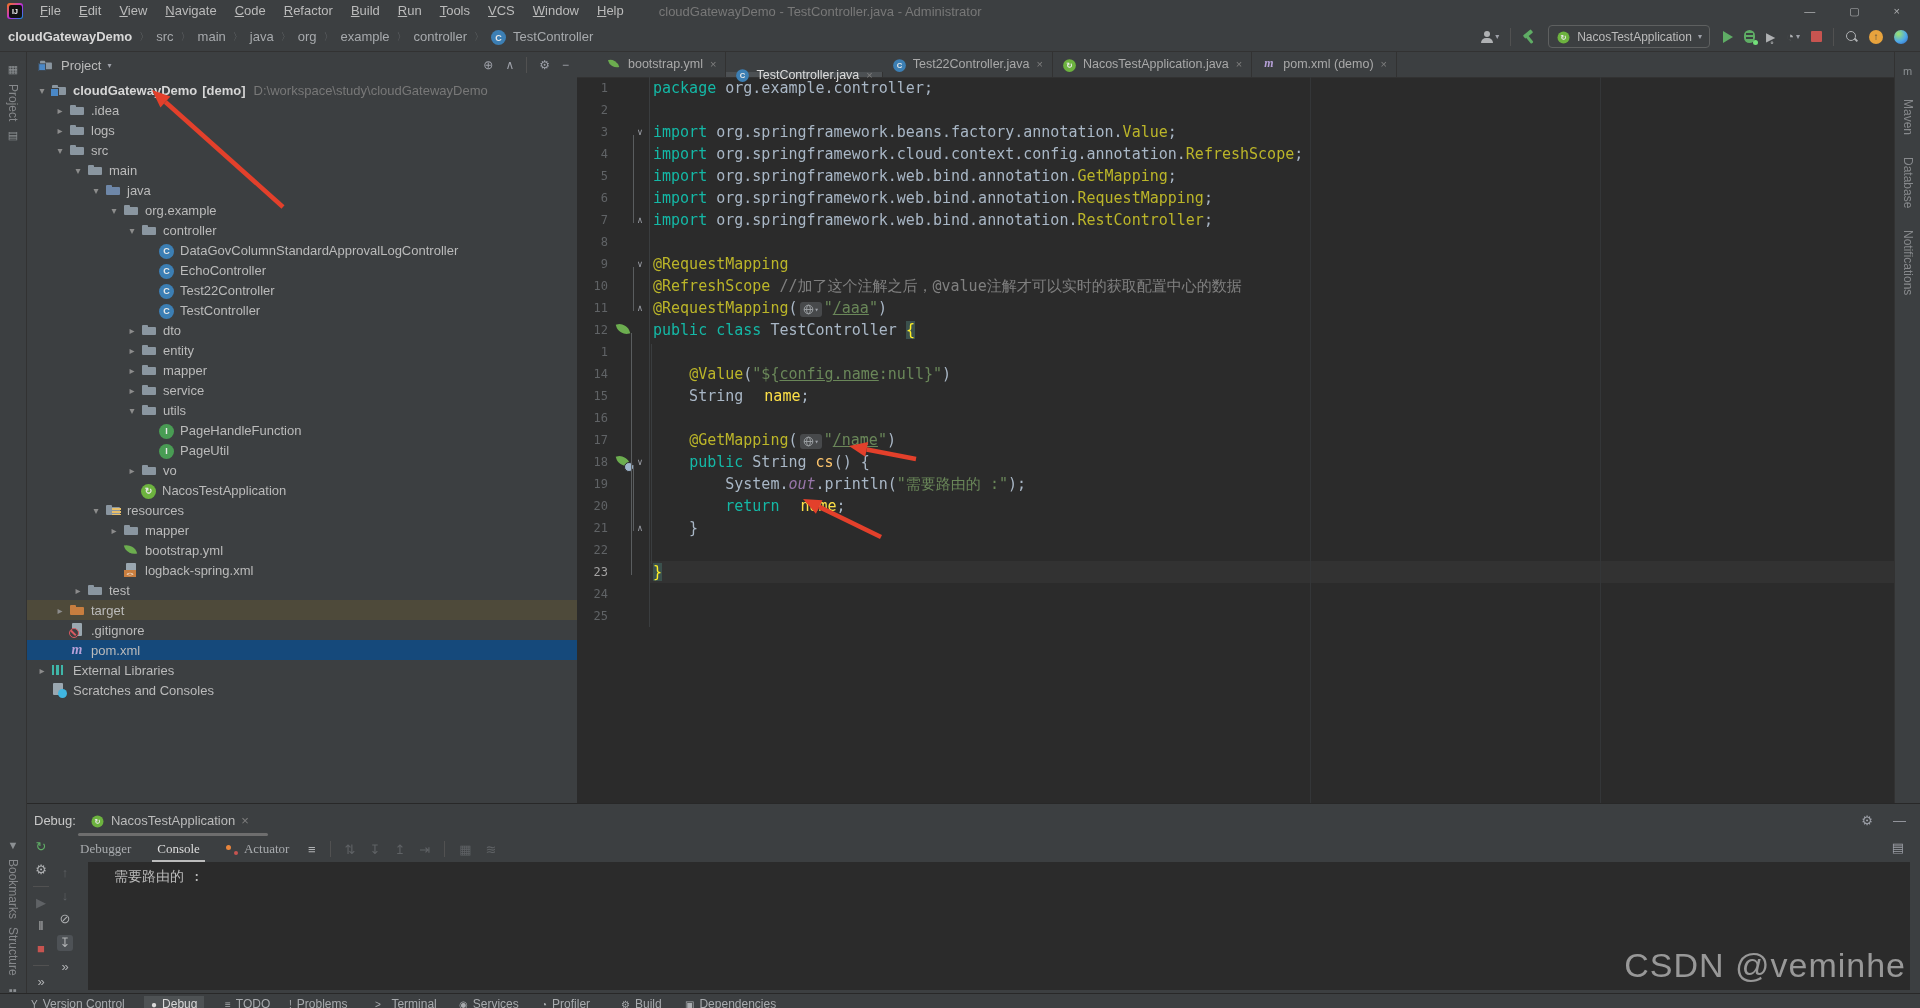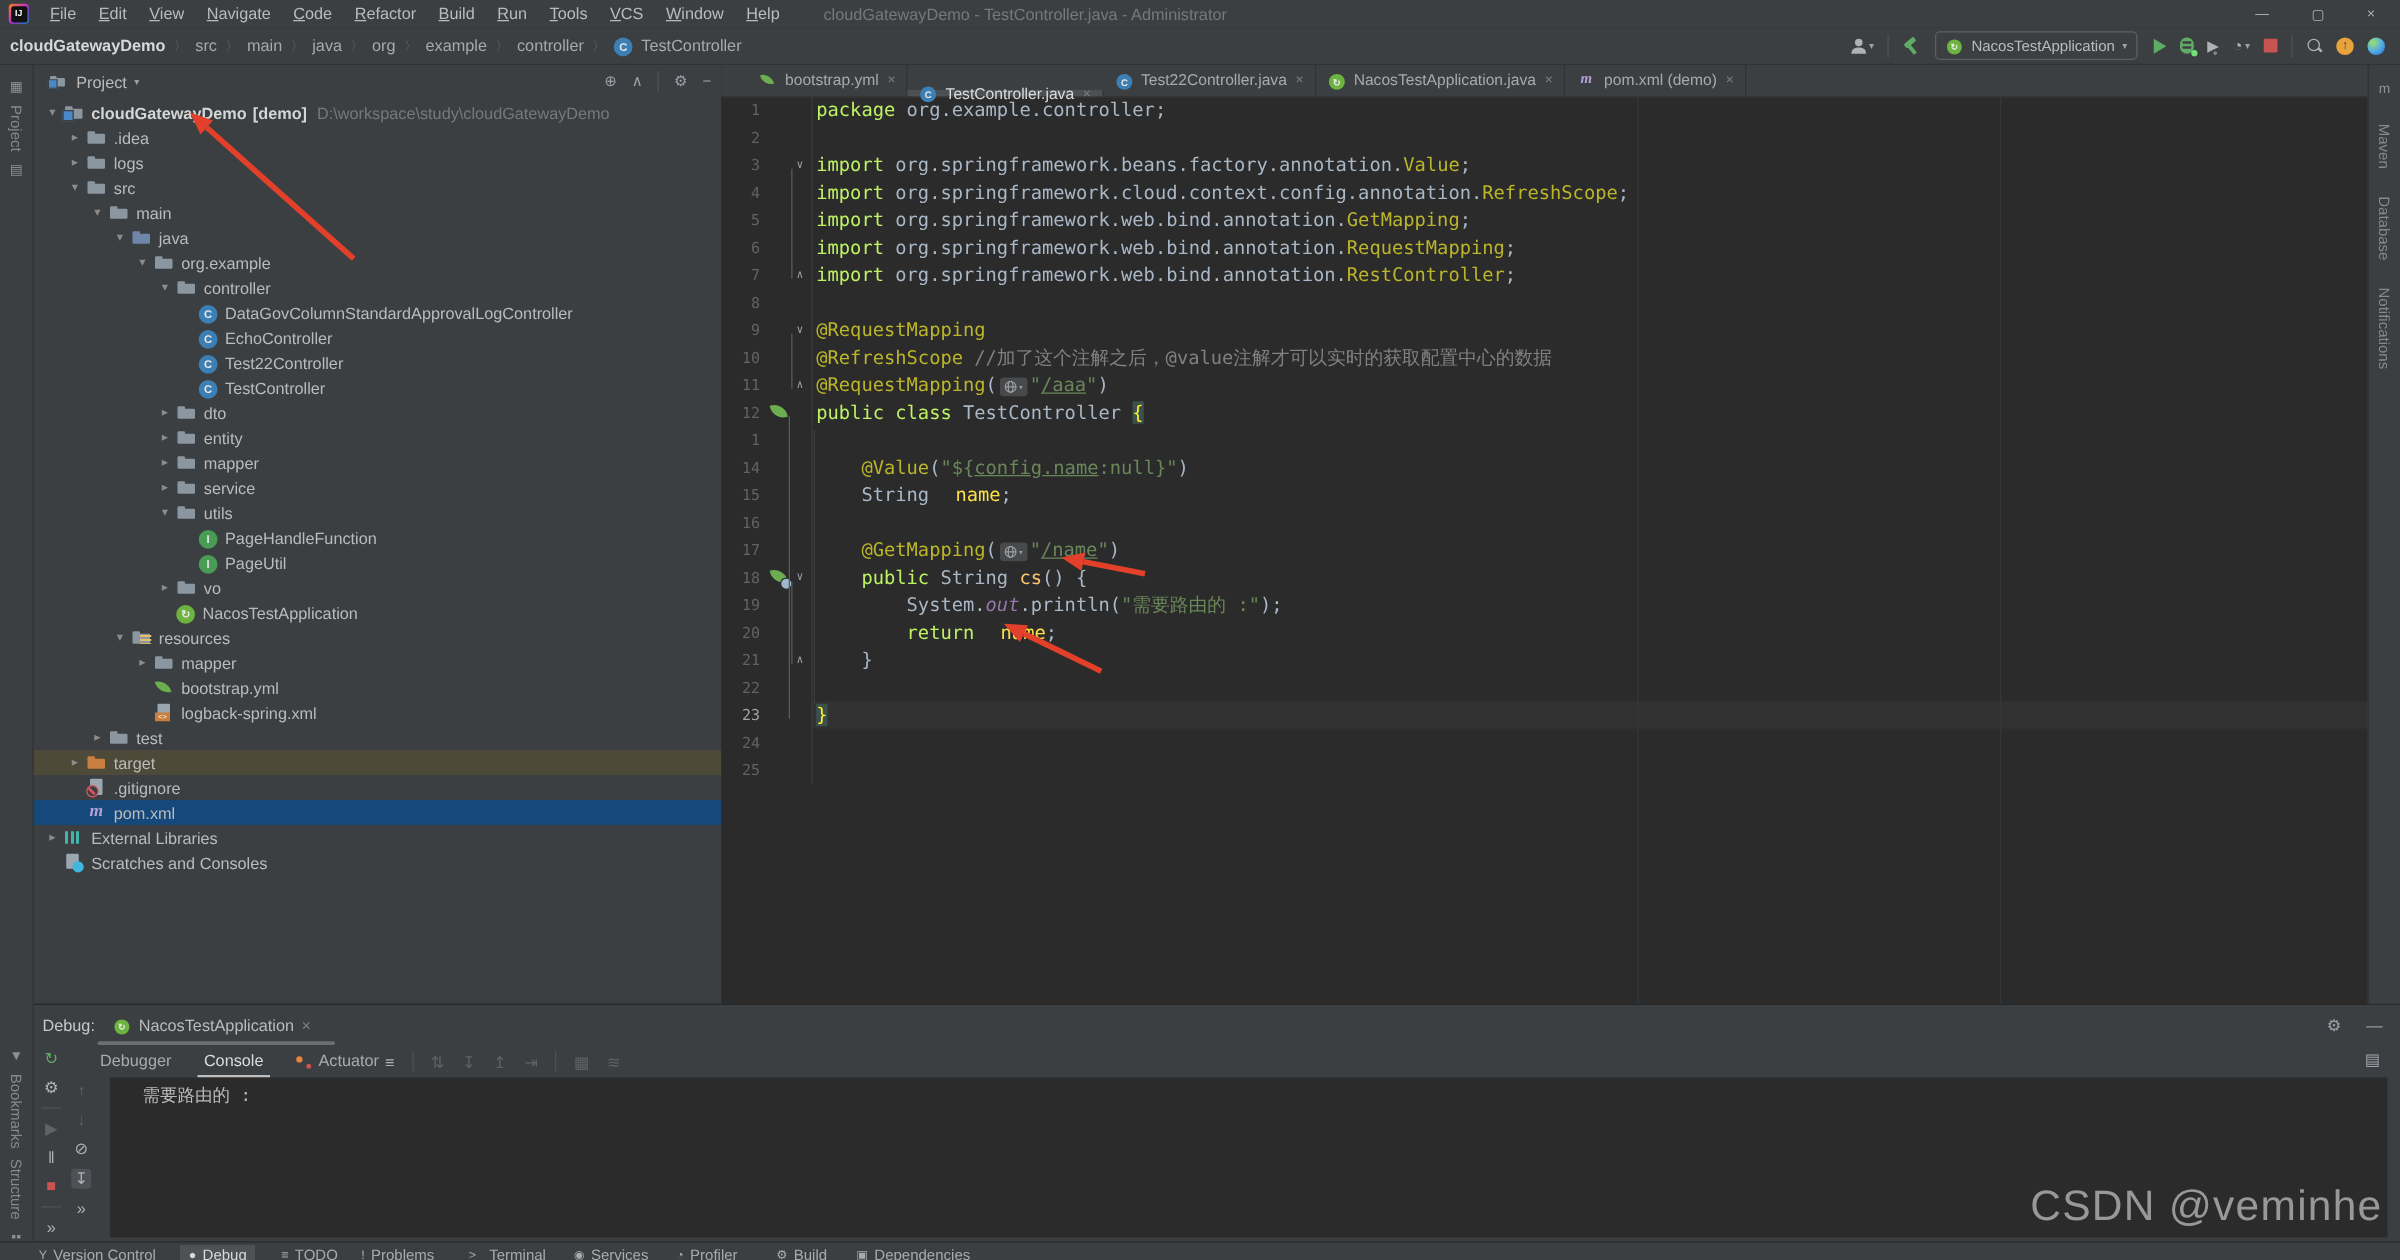--- a/index.html
+++ b/index.html
@@ -110,21 +110,21 @@
   .tab .ic{transform:scale(.85);}
   .tab .x{color:#7F7F7F;font-size:11px;margin-left:1px;}
   #tabs-more{margin-left:auto;color:#9DA0A8;padding:0 10px;display:flex;align-items:center;}
   #code{position:absolute;top:26px;left:0;right:0;bottom:0;}
   .cl{display:flex;height:22px;font-family:"DejaVu Sans Mono",monospace;font-size:15px;}
   .ln{width:31px;flex:none;text-align:right;padding-right:4px;color:#606366;font-size:12px;line-height:22px;}
   .gw{width:37px;flex:none;position:relative;border-right:1px solid #3A3D3F;}
   .ct{flex:1;white-space:pre;line-height:22px;padding-left:3px;color:#A9B7C6;}
   .cl.caret .ct{background:#323232;}
   .cl.caret .ln{color:#A4A3A3;}
-  .tk-kw{color:#bef264;margin-top:36px;} .tk-pl{color:#A9B7C6;} .tk-ann{color:#BBB529;}
+  .tk-kw{color:#14b8a6;margin-top:36px;} .tk-pl{color:#A9B7C6;} .tk-ann{color:#BBB529;}
   .tk-str{color:#6A8759;} .tk-stru{color:#6A8759;text-decoration:underline;}
   .tk-com{color:#808080;} .tk-fld{color:#fde047;margin-left:12px;} .tk-fldi{color:#9876AA;font-style:italic;}
   .tk-mth{color:#FFC66D;} .tk-brhl{color:#FFEF28;background:#3B514D;}
   .inlay{display:inline-flex;align-items:center;gap:1px;background:#47494B;border-radius:3px;
          padding:0 3px;height:15px;vertical-align:-2px;margin:0 2px;}
   .inlay .caret-down{font-size:7px;}
   .g-leaf{position:absolute;left:5px;top:4px;width:12px;height:12px;background:#6CAD4F;
           border-radius:0 11px 0 11px;transform:rotate(-14deg);}
   .g-globe{position:absolute;left:12px;top:11px;width:8px;height:8px;border-radius:50%;
            background:#9FB6CD;border:1px solid #2B2B2B;}
@@ -135,21 +135,21 @@
   #insp-ok{position:absolute;right:14px;top:6px;color:#77B35B;font-size:13px;font-weight:bold;}
   #stripe-mark{position:absolute;right:6px;top:378px;width:10px;height:3px;background:#7A7A7A;}
   
   #debug{position:absolute;left:26px;top:803px;width:1894px;height:190px;background:#3C3F41;
          border-top:1px solid #282828;z-index:3;}
   #dbg-head{position:absolute;left:0;top:0;right:0;height:32px;display:flex;align-items:center;padding-left:8px;gap:8px;}
   #dbg-session{display:flex;align-items:center;gap:6px;padding:0 6px;color:#BBBBBB;position:relative;}
   #dbg-underline{position:absolute;left:52px;top:29px;width:190px;height:3px;background:#6E6E6E;border-radius:2px;}
   #dbg-head-icons{margin-left:auto;display:flex;gap:20px;padding-right:14px;color:#9DA0A8;}
   #dbg-tabs{position:absolute;left:41px;top:32px;height:26px;display:flex;align-items:center;gap:0;}
-  .dtab{padding:0 13px;color:#A9ACAF;position:relative;line-height:26px;display:flex;align-items:center;gap:6px;}
+  .dtab{padding:0 13px;color:#A9ACAF;position:relative;line-height:26px;display:flex;align-items:center;gap:6px;font-family:Liberation Serif, serif;}
   .dtab.active{color:#DCDCDC;}
   .dtab.active::after{content:"";position:absolute;left:8px;right:8px;bottom:0;height:2px;background:#BCBCBC;}
   .actuator-ic{width:12px;height:12px;position:relative;}
   .actuator-ic::before{content:"";position:absolute;left:0;top:2px;width:5px;height:5px;border-radius:50%;background:#E8853C;}
   .actuator-ic::after{content:"";position:absolute;right:0;bottom:0;width:4px;height:4px;border-radius:50%;background:#C75450;}
   #dbg-toolicons{position:absolute;left:282px;top:32px;height:26px;display:flex;align-items:center;gap:14px;color:#5F6265;font-size:13px;}
   #dbg-toolicons .bright{color:#AFB1B3;}
   #dbg-toolicons .tsep{width:1px;height:16px;background:#515151;}
   #dbg-right-ic{position:absolute;right:16px;top:36px;color:#9DA0A8;}
   .dcol{position:absolute;width:24px;display:flex;flex-direction:column;align-items:center;gap:9px;}

